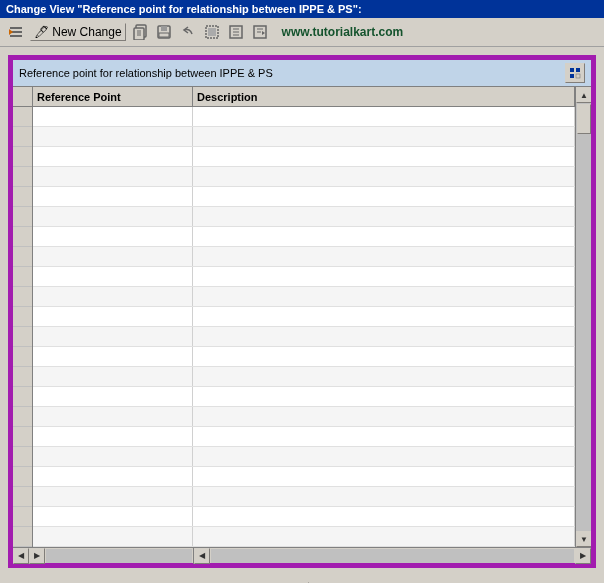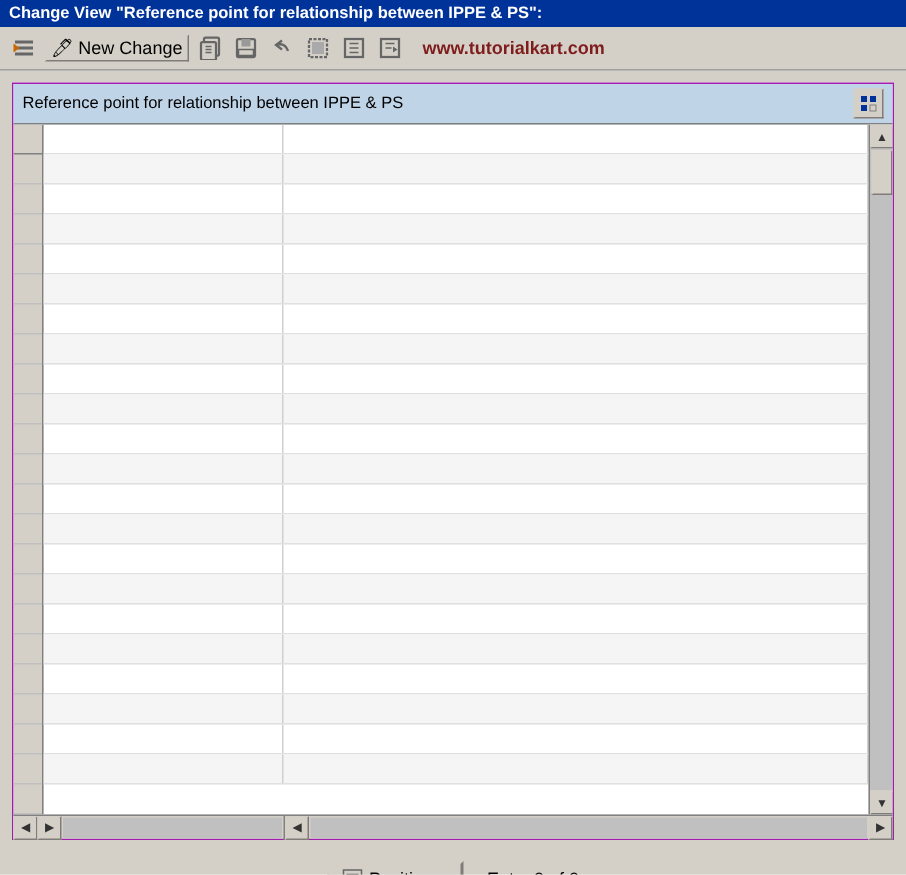--- a/index.html
+++ b/index.html
@@ -55,36 +55,36 @@
       align-items: center;
       gap: 3px;
       cursor: pointer;
       padding: 1px 3px;
       border: 1px outset #d4d0c8;
       background: #d4d0c8;
       font-size: 12px;
     }
 
     .watermark {
-      color: #7f1d1d;
+      color: #14532d;
       font-size: 12px;
       font-weight: bold;
       margin-left: 8px;
     }
 
     .main-content {
       flex: 1;
       padding: 8px;
       display: flex;
       flex-direction: column;
     }
 
     .table-container {
       flex: 1;
-      border: 1px solid #a21caf;
+      border: 5px solid #a21caf;
       background: #ffffff;
       display: flex;
       flex-direction: column;
     }
 
     .table-title {
       background: #c0d4e8;
       padding: 3px 6px;
       font-size: 11px;
       border-bottom: 1px solid #808080;
@@ -418,20 +418,24 @@
           <div class="row-number-cell"></div>
           <div class="row-number-cell"></div>
           <div class="row-number-cell"></div>
           <div class="row-number-cell"></div>
           <div class="row-number-cell"></div>
           <div class="row-number-cell"></div>
           <div class="row-number-cell"></div>
         </div>
 
         <div class="table-body">
+          <div class="table-header-row">
+            <div class="th th-reference">Reference Point</div>
+            <div class="th th-description">Description</div>
+          </div>
 
           <div class="table-rows">
             <div class="table-row">
                 <div class="td td-reference"></div>
                 <div class="td td-description"></div>
               </div>
             <div class="table-row">
                 <div class="td td-reference"></div>
                 <div class="td td-description"></div>
               </div>

